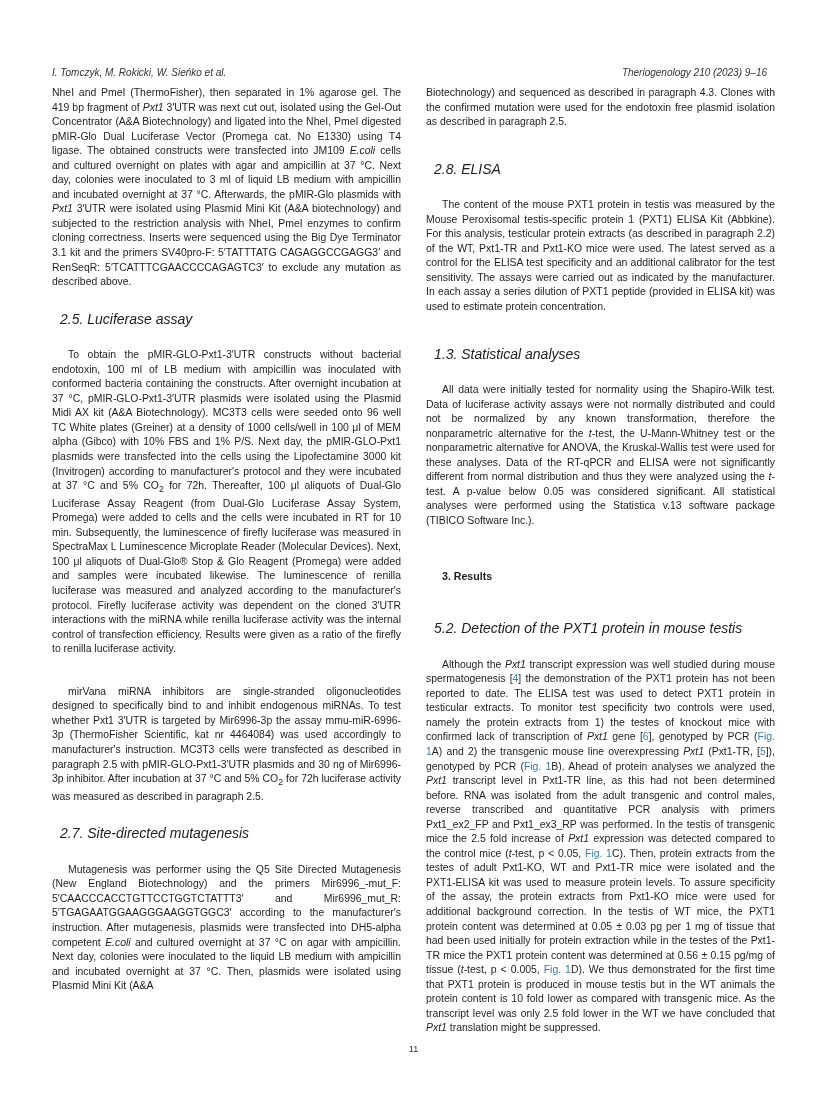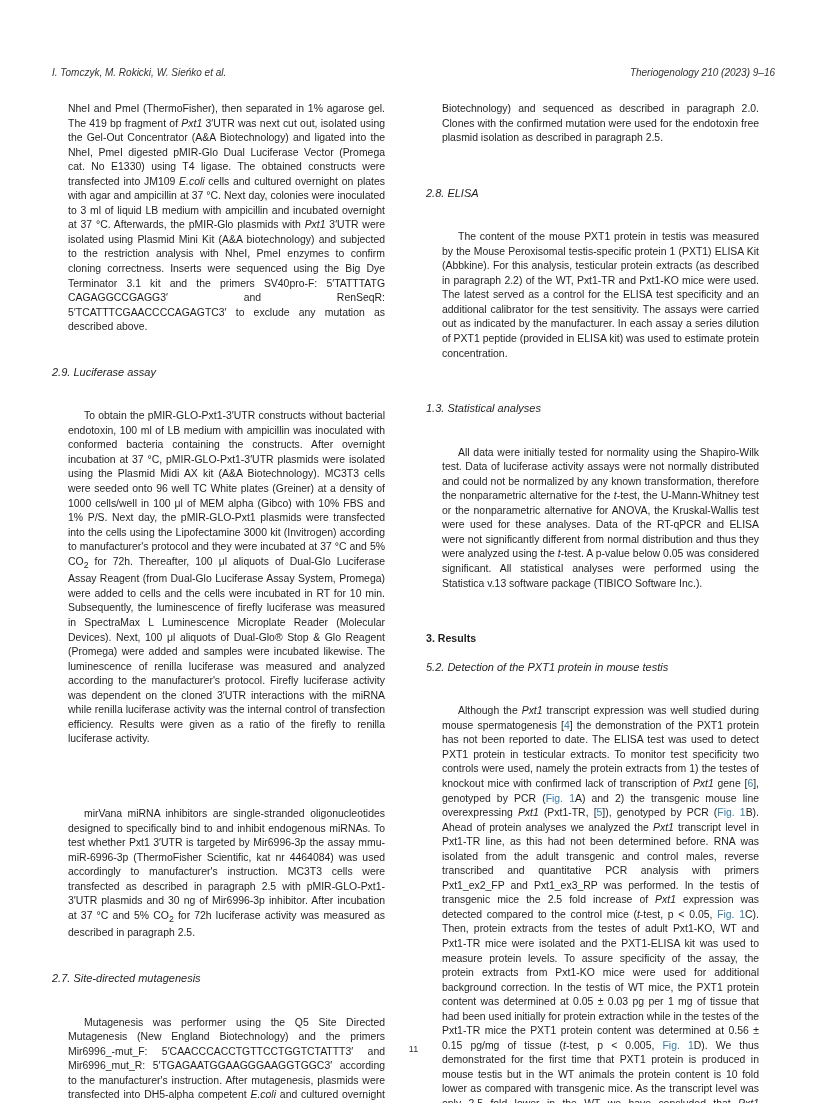--- a/index.html
+++ b/index.html
@@ -2,64 +2,64 @@
 <html><head>
 <meta charset="utf-8">
 <style>
   html, body { margin:0; padding:0; background:#ffffff; }
   body { width:827px; height:1103px; position:relative; overflow:hidden;
          font-family:"Liberation Serif", "DejaVu Serif", serif; color:#222; }
   .page { position:absolute; left:0; top:0; width:827px; height:1103px; }
   .running-head { position:absolute; top:67px; font-size:10px; font-style:italic; color:#333;
                   font-family:"Liberation Sans", sans-serif; }
   .rh-left { left:52px; }
-  .rh-right { right:52px; }
+  .rh-right { right:60px; }
   .col { position:absolute; top:86px; width:349px; font-size:10.45px; line-height:14.55px;
          font-family:"Liberation Sans", "DejaVu Sans", sans-serif; color:#1e1e1e; }
   .col-left { left:52px; }
   .col-right { left:426px; }
-  p { margin:16px; text-align:justify; hyphens:manual; }
+  p { margin:0; text-align:justify; hyphens:manual; }
   p.indent { text-indent:16px; }
-  h3.sub { font-style:italic; font-weight:normal; font-size:11px; margin:0; line-height:14.55px; }
-  h2.sec { font-weight:bold; font-size:10.6px; margin:0; line-height:14.55px; }
+  h3.sub { font-style:italic; font-weight:normal; font-size:14px; margin:8px; line-height:14.55px; }
+  h2.sec { font-weight:bold; font-size:10.6px; margin:16px; line-height:14.55px; }
   .ref { color:#3a7ca5; }
   .it { font-style:italic; }
   .folio { position:absolute; top:1044px; left:0; width:827px; text-align:center; font-size:9px;
            font-family:"Liberation Sans", sans-serif; color:#333; }
   .gap-s { height:14px; }
   .gap-l { height:24px; }
 </style>
 </head>
 <body>
 
 <div class="page">
 
   <div class="running-head rh-left">I. Tomczyk, M. Rokicki, W. Sieńko et al.</div>
   <div class="running-head rh-right">Theriogenology 210 (2023) 9–16</div>
 
   <div class="col col-left">
     <p><span>NheI and PmeI (ThermoFisher), then separated in 1% agarose gel. The 419 bp fragment of </span><span class="it">Pxt1</span><span> 3′UTR was next cut out, isolated using the Gel-Out Concentrator (A&amp;A Biotechnology) and ligated into the NheI, PmeI digested pMIR-Glo Dual Luciferase Vector (Promega cat. No E1330) using T4 ligase. The obtained constructs were transfected into JM109 </span><span class="it">E.coli</span><span> cells and cultured overnight on plates with agar and ampicillin at 37 °C. Next day, colonies were inoculated to 3 ml of liquid LB medium with ampicillin and incubated overnight at 37 °C. Afterwards, the pMIR-Glo plasmids with </span><span class="it">Pxt1</span><span> 3′UTR were isolated using Plasmid Mini Kit (A&amp;A biotechnology) and subjected to the restriction analysis with NheI, PmeI enzymes to confirm cloning correctness. Inserts were sequenced using the Big Dye Terminator 3.1 kit and the primers SV40pro-F: 5′TATTTATG CAGAGGCCGAGG3′ and RenSeqR: 5′TCATTTCGAACCCCAGAGTC3′ to exclude any mutation as described above.</span></p>
 
     <div class="gap-s"></div>
-    <h3 class="sub">2.9.  Luciferase assay</h3>
+    <h3 class="sub">2.5.  Luciferase assay</h3>
     <div class="gap-s"></div>
     <p class="indent"><span>To obtain the pMIR-GLO-Pxt1-3′UTR constructs without bacterial endotoxin, 100 ml of LB medium with ampicillin was inoculated with conformed bacteria containing the constructs. After overnight incubation at 37 °C, pMIR-GLO-Pxt1-3′UTR plasmids were isolated using the Plasmid Midi AX kit (A&amp;A Biotechnology). MC3T3 cells were seeded onto 96 well TC White plates (Greiner) at a density of 1000 cells/well in 100 μl of MEM alpha (Gibco) with 10% FBS and 1% P/S. Next day, the pMIR-GLO-Pxt1 plasmids were transfected into the cells using the Lipofectamine 3000 kit (Invitrogen) according to manufacturer's protocol and they were incubated at 37 °C and 5% CO</span><sub>2</sub><span> for 72h. Thereafter, 100 μl aliquots of Dual-Glo Luciferase Assay Reagent (from Dual-Glo Luciferase Assay System, Promega) were added to cells and the cells were incubated in RT for 10 min. Subsequently, the luminescence of firefly luciferase was measured in SpectraMax L Luminescence Microplate Reader (Molecular Devices). Next, 100 μl aliquots of Dual-Glo® Stop &amp; Glo Reagent (Promega) were added and samples were incubated likewise. The luminescence of renilla luciferase was measured and analyzed according to the manufacturer's protocol. Firefly luciferase activity was dependent on the cloned 3′UTR interactions with the miRNA while renilla luciferase activity was the internal control of transfection efficiency. Results were given as a ratio of the firefly to renilla luciferase activity.</span></p>
 
     <div class="gap-s"></div>
     <div class="gap-s"></div>
     <p class="indent"><span>mirVana miRNA inhibitors are single-stranded oligonucleotides designed to specifically bind to and inhibit endogenous miRNAs. To test whether Pxt1 3′UTR is targeted by Mir6996-3p the assay mmu-miR-6996-3p (ThermoFisher Scientific, kat nr 4464084) was used accordingly to manufacturer's instruction. MC3T3 cells were transfected as described in paragraph 2.5 with pMIR-GLO-Pxt1-3′UTR plasmids and 30 ng of Mir6996-3p inhibitor. After incubation at 37 °C and 5% CO</span><sub>2</sub><span> for 72h luciferase activity was measured as described in paragraph 2.5.</span></p>
 
     <div class="gap-s"></div>
     <h3 class="sub">2.7.  Site-directed mutagenesis</h3>
     <div class="gap-s"></div>
     <p class="indent"><span>Mutagenesis was performer using the Q5 Site Directed Mutagenesis (New England Biotechnology) and the primers Mir6996_-mut_F: 5′CAACCCACCTGTTCCTGGTCTATTT3′ and Mir6996_mut_R: 5′TGAGAATGGAAGGGAAGGTGGC3′ according to the manufacturer's instruction. After mutagenesis, plasmids were transfected into DH5-alpha competent </span><span class="it">E.coli</span><span> and cultured overnight at 37 °C on agar with ampicillin. Next day, colonies were inoculated to the liquid LB medium with ampicillin and incubated overnight at 37 °C. Then, plasmids were isolated using Plasmid Mini Kit (A&amp;A</span></p>
   </div>
 
   <div class="col col-right">
-    <p>Biotechnology) and sequenced as described in paragraph 2.0. Clones with the confirmed mutation were used for the endotoxin free plasmid isolation as described in paragraph 2.5.</p>
+    <p>Biotechnology) and sequenced as described in paragraph 4.3. Clones with the confirmed mutation were used for the endotoxin free plasmid isolation as described in paragraph 2.5.</p>
 
     <div class="gap-l"></div>
     <h3 class="sub">2.8.  ELISA</h3>
     <div class="gap-s"></div>
     <p class="indent">The content of the mouse PXT1 protein in testis was measured by the Mouse Peroxisomal testis-specific protein 1 (PXT1) ELISA Kit (Abbkine). For this analysis, testicular protein extracts (as described in paragraph 2.2) of the WT, Pxt1-TR and Pxt1-KO mice were used. The latest served as a control for the ELISA test specificity and an additional calibrator for the test sensitivity. The assays were carried out as indicated by the manufacturer. In each assay a series dilution of PXT1 peptide (provided in ELISA kit) was used to estimate protein concentration.</p>
 
     <div class="gap-l"></div>
     <h3 class="sub">1.3.  Statistical analyses</h3>
     <div class="gap-s"></div>
     <p class="indent"><span>All data were initially tested for normality using the Shapiro-Wilk test. Data of luciferase activity assays were not normally distributed and could not be normalized by any known transformation, therefore the nonparametric alternative for the </span><span class="it">t</span><span>-test, the U-Mann-Whitney test or the nonparametric alternative for ANOVA, the Kruskal-Wallis test were used for these analyses. Data of the RT-qPCR and ELISA were not significantly different from normal distribution and thus they were analyzed using the </span><span class="it">t</span><span>-test. A p-value below 0.05 was considered significant. All statistical analyses were performed using the Statistica v.13 software package (TIBICO Software Inc.).</span></p>

